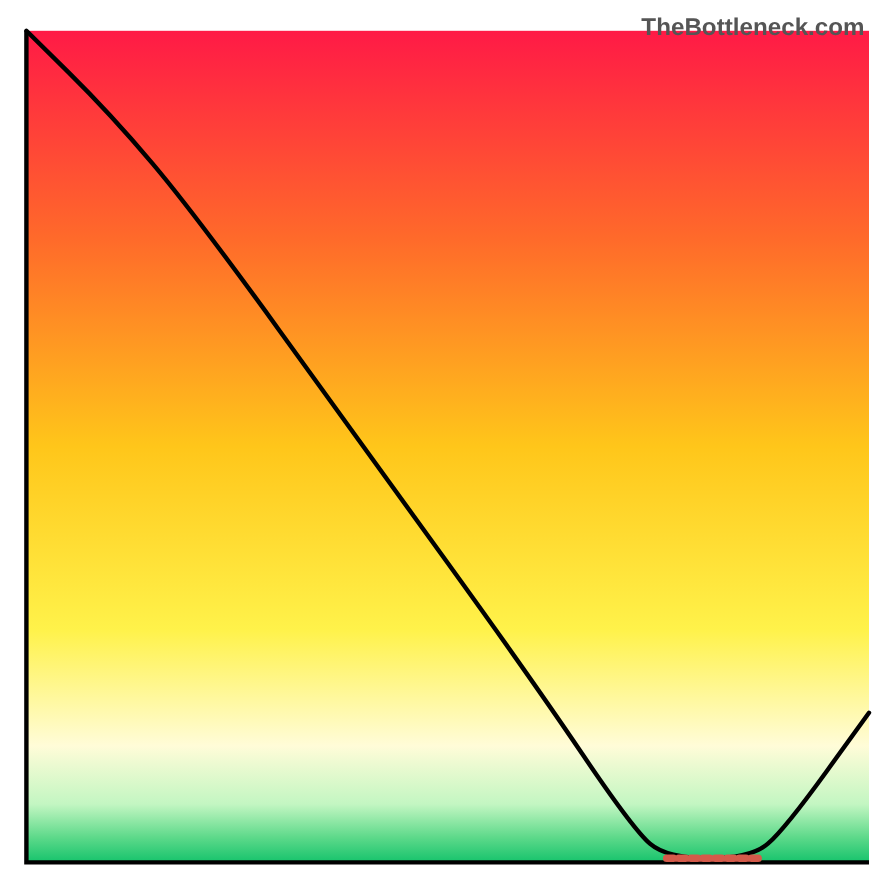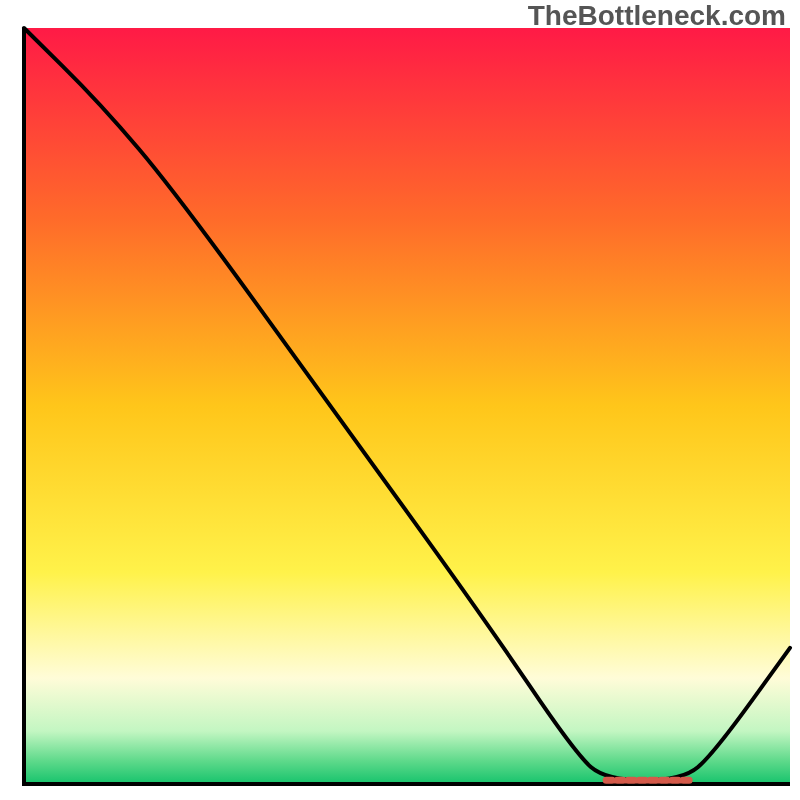--- a/index.html
+++ b/index.html
@@ -11,23 +11,23 @@
     font-family: Arial, Helvetica, sans-serif;
     overflow: hidden;
   }
   .container {
     position: relative;
     width: 800px;
     height: 800px;
   }
   .watermark {
     position: absolute;
-    top: 0;
+    top: 12px;
     right: 14px;
-    font-size: 28px;
+    font-size: 22px;
     font-weight: bold;
     color: #555;
     z-index: 10;
   }
   svg.chart {
     position: absolute;
     top: 0;
     left: 0;
   }
 </style>

